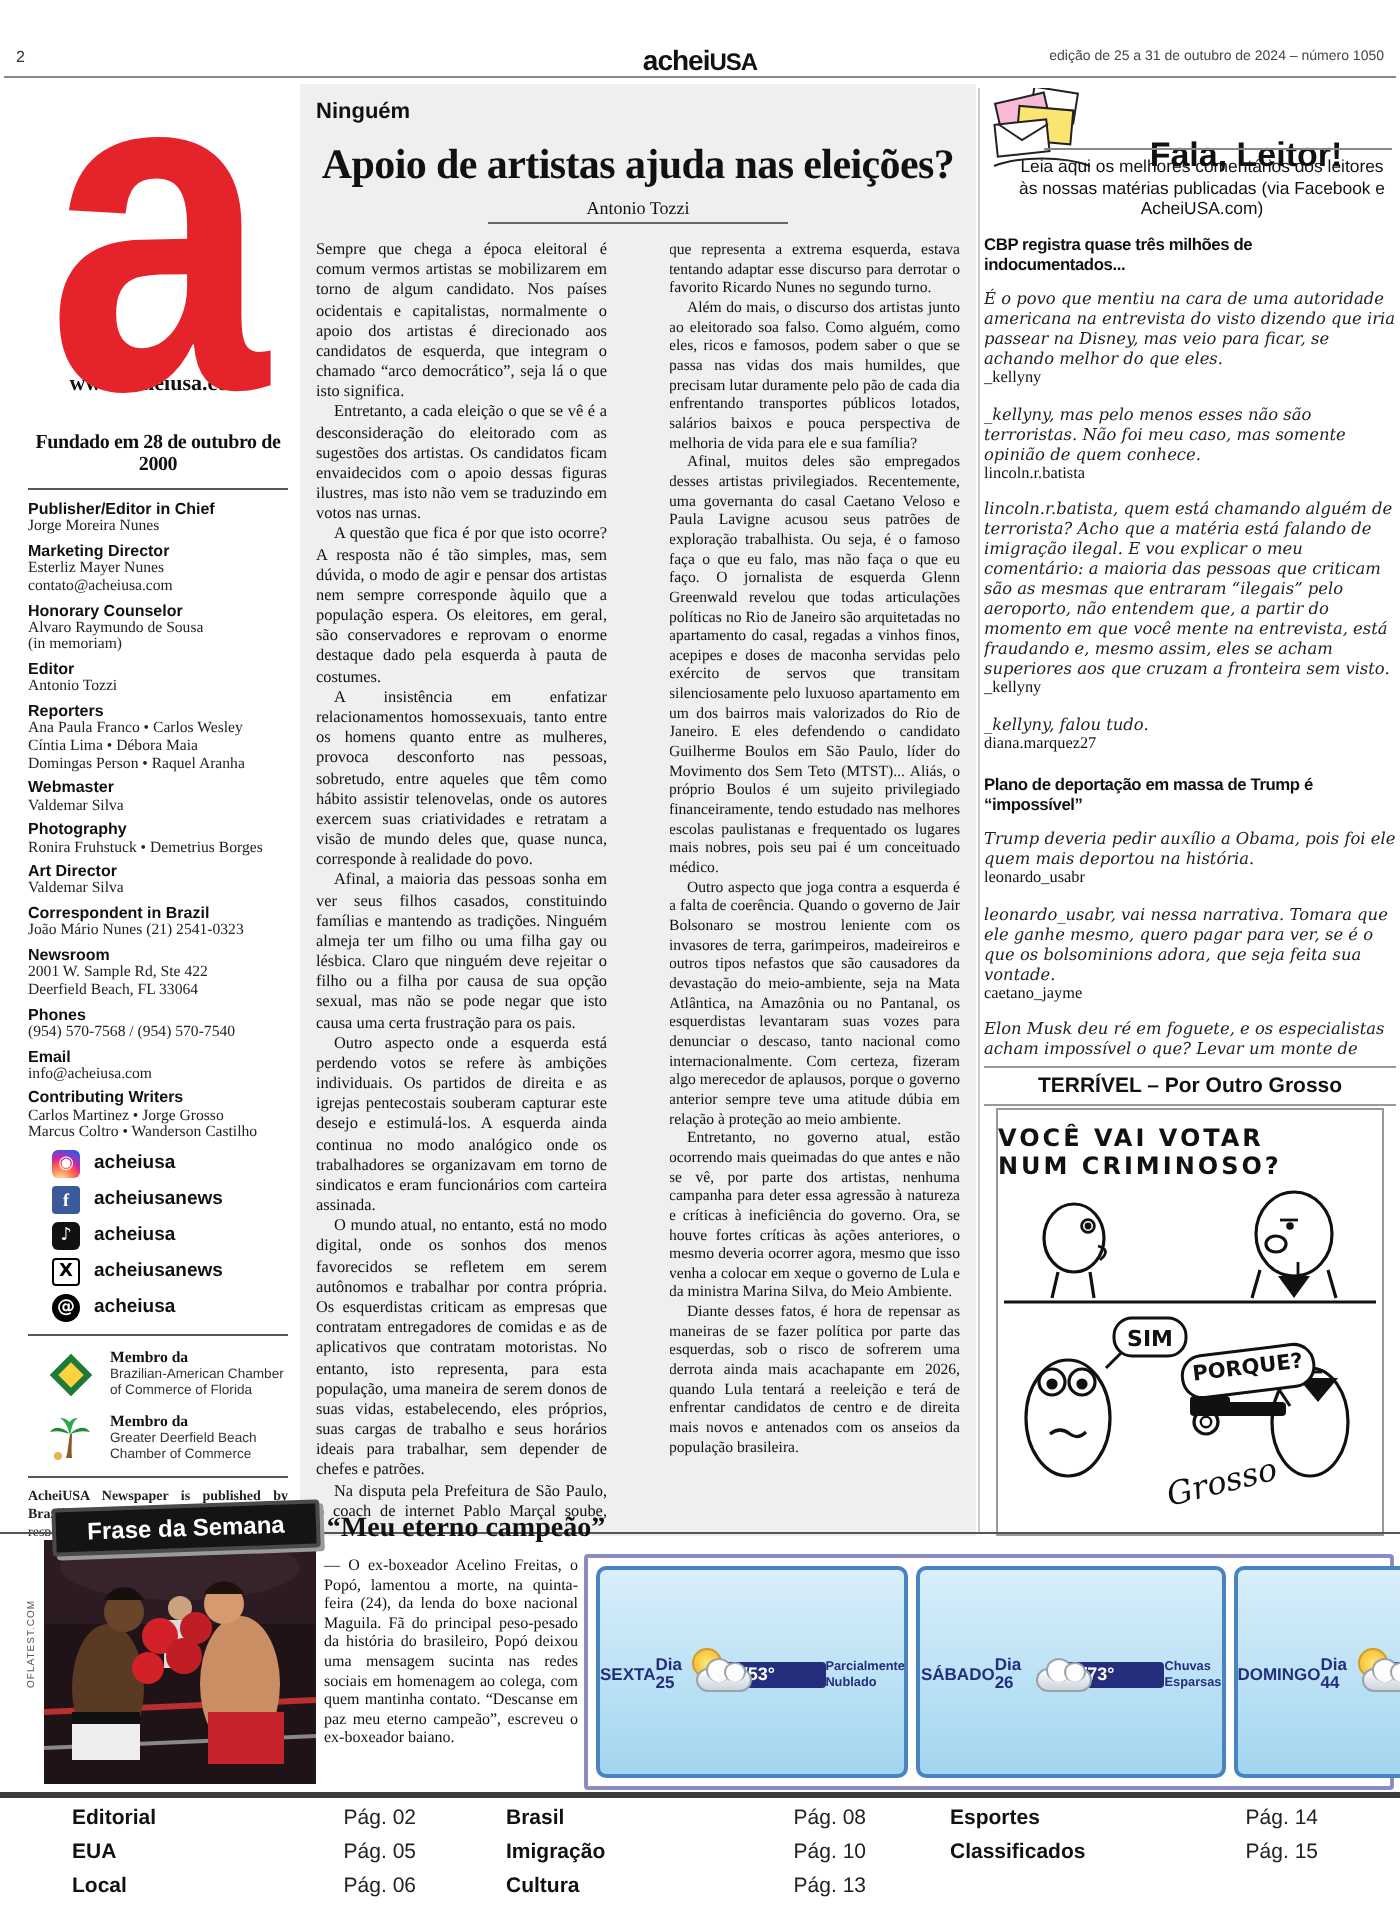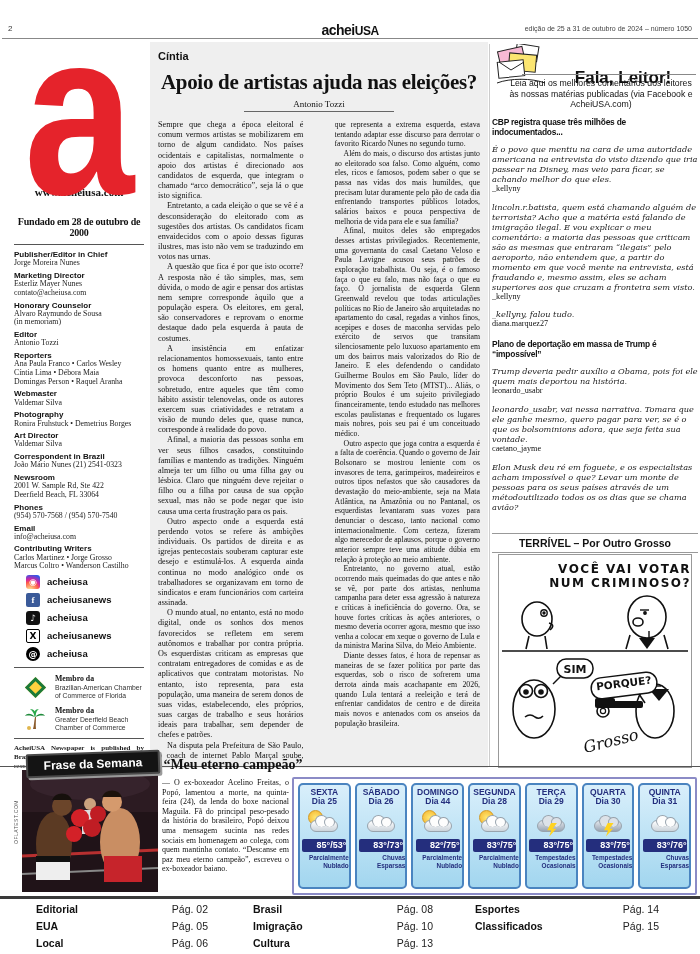--- a/index.html
+++ b/index.html
@@ -59,37 +59,37 @@
   .ftitle{position:absolute;left:58px;top:26px;width:146px;text-align:center;font:bold 17px "Liberation Sans",sans-serif}
   .frule{position:absolute;left:30px;top:32px;width:174px;border-top:1px solid #888}
   .fsub{position:absolute;left:14px;top:36px;width:190px;font:8.7px/1.22 "Liberation Sans",sans-serif;text-align:center}
   .threads{position:absolute;left:0;top:66px;width:206px;height:422px;overflow:hidden}
   .topic{font:bold 8.4px/1.2 "Liberation Sans",sans-serif;letter-spacing:-.2px;margin:9px 0 1px}
   .cmt{font:italic 8.2px/1.22 "DejaVu Serif",serif;color:#222;margin-top:7px}
   .author{font:8.2px/1.3 "Liberation Serif",serif;font-style:normal;color:#111}
   .terr{position:absolute;left:0;top:491px;width:206px;text-align:center;font:bold 10.5px "Liberation Sans",sans-serif;
         border-top:1px solid #999;border-bottom:1px solid #999;padding:3px 0}
   .cartoonbox{position:absolute;left:6px;top:512px;width:194px;height:214px;border:1px solid #999;background:#fff;overflow:hidden}
-  .ccap{font:bold 12px/1.15 "DejaVu Sans",sans-serif;letter-spacing:1.5px;text-align:right;margin-top:8px}
+  .ccap{font:bold 12px/1.15 "DejaVu Sans",sans-serif;letter-spacing:1.5px;text-align:left;margin-top:8px}
   
   .bottomrule{position:absolute;top:766px;left:0;width:700px;border-top:1.5px solid #555}
   .frase-label{position:absolute;left:26px;top:752px;width:134px;background:#141414;color:#fff;
                font:bold 12px/20px "Liberation Sans",sans-serif;text-align:center;transform:rotate(-2deg);
                border:2px solid #4a4a4a;border-radius:2px;box-shadow:2px 2px 0 #9a9a9a;z-index:3}
   .boxphoto{position:absolute;left:22px;top:770px;width:136px;height:122px;z-index:2}
   .pcredit{position:absolute;left:13px;top:800px;font:5px "Liberation Sans",sans-serif;color:#555;
            writing-mode:vertical-rl;transform:rotate(180deg);letter-spacing:.5px}
   .qtitle{position:absolute;left:158px;top:757px;width:150px;text-align:center;font:bold 14px "Liberation Serif",serif}
   .qbody{position:absolute;left:162px;top:778px;width:127px;font:8px/1.2 "Liberation Serif",serif;text-align:justify}
   
   .weather{position:absolute;left:292px;top:777px;width:405px;height:118px;border:2.5px solid var(--weather-frame,#8b8bc6);
            background:#fff;display:flex;gap:4px;padding:4px;border-radius:2px}
   .wcard{flex:1;border:2px solid var(--card-border,#4a84c0);border-radius:5px;
-         background:linear-gradient(var(--weather-blue,#d9effb),#a2d6ef);text-align:right;
-         display:flex;flex-direction:column;align-items:center;padding-top:2px}
+         background:linear-gradient(var(--weather-blue,#d9effb),#a2d6ef);text-align:left;
+         display:flex;flex-direction:row;align-items:center;padding-top:2px}
   .wday{font:bold 8.5px/1.2 "Liberation Sans",sans-serif;color:var(--weather-navy,#1c2a78)}
   .wdate{font:bold 8.5px/1.1 "Liberation Sans",sans-serif;color:var(--weather-navy,#1c2a78)}
   .wicon{position:relative;width:42px;height:27px;margin:3px auto 2px}
   .wicon .sun{display:none;position:absolute;left:5px;top:0;width:15px;height:15px;border-radius:50%;
               background:radial-gradient(#ffe873,#f5b32c);border:1px solid #d49a22}
   .wicon .cloud{position:absolute;left:7px;top:10px;width:28px;height:12px;border-radius:8px;
                 background:linear-gradient(#fff,#ccd4db);border:1px solid #98a3ad}
   .wicon .cloud:before{content:"";position:absolute;left:4px;top:-6px;width:11px;height:11px;border-radius:50%;
                 background:#fdfdfd;border:1px solid #98a3ad;border-bottom:0}
   .wicon .cloud:after{content:"";position:absolute;left:13px;top:-4px;width:9px;height:9px;border-radius:50%;
@@ -238,21 +238,21 @@
         <div class="memline">Chamber of Commerce</div>
       </span>
     </div>
 
     <div class="sep"></div>
     <div class="disclaimer"><b>AcheiUSA Newspaper is published by Brazilian Classifieds Ads.</b><span> AcheiUSA is not responsible for the opinions expressed by its contributing writers, neither for the content of the advertised material on it. Signed articles or sponsored contents do not represent the opinion of the newspaper.</span></div>
 
   </div>
 
   <div class="opanel">
-    <div class="kicker">Cíntia</div>
+    <div class="kicker">Ninguém</div>
     <div class="otitle">Apoio de artistas ajuda nas eleições?</div>
     <div class="byline">Antonio Tozzi</div>
     <div class="cols">
       <div class="col c1">
         <p>Sempre que chega a época eleitoral é comum vermos artistas se mobilizarem em torno de algum candidato. Nos países ocidentais e capitalistas, normalmente o apoio dos artistas é direcionado aos candidatos de esquerda, que integram o chamado “arco democrático”, seja lá o que isto significa.</p>
         <p>Entretanto, a cada eleição o que se vê é a desconsideração do eleitorado com as sugestões dos artistas. Os candidatos ficam envaidecidos com o apoio dessas figuras ilustres, mas isto não vem se traduzindo em votos nas urnas.</p>
         <p>A questão que fica é por que isto ocorre? A resposta não é tão simples, mas, sem dúvida, o modo de agir e pensar dos artistas nem sempre corresponde àquilo que a população espera. Os eleitores, em geral, são conservadores e reprovam o enorme destaque dado pela esquerda à pauta de costumes.</p>
         <p>A insistência em enfatizar relacionamentos homossexuais, tanto entre os homens quanto entre as mulheres, provoca desconforto nas pessoas, sobretudo, entre aqueles que têm como hábito assistir telenovelas, onde os autores exercem suas criatividades e retratam a visão de mundo deles que, quase nunca, corresponde à realidade do povo.</p>
         <p>Afinal, a maioria das pessoas sonha em ver seus filhos casados, constituindo famílias e mantendo as tradições. Ninguém almeja ter um filho ou uma filha gay ou lésbica. Claro que ninguém deve rejeitar o filho ou a filha por causa de sua opção sexual, mas não se pode negar que isto causa uma certa frustração para os pais.</p>
         <p>Outro aspecto onde a esquerda está perdendo votos se refere às ambições individuais. Os partidos de direita e as igrejas pentecostais souberam capturar este desejo e estimulá-los. A esquerda ainda continua no modo analógico onde os trabalhadores se organizavam em torno de sindicatos e eram funcionários com carteira assinada.</p>
@@ -285,20 +285,21 @@
           <path d="M3 39 C 16 34 38 34 51 39" fill="none" stroke="#222" stroke-width="1"></path>
         </svg>
       </span>
       <span class="ftitle">Fala, Leitor!</span>
       <span class="frule"></span>
       <span class="fsub">Leia aqui os melhores comentários dos leitores às nossas matérias publicadas (via Facebook e AcheiUSA.com)</span>
     </div>
     <div class="threads">
       <div class="topic">CBP registra quase três milhões de indocumentados...</div>
       <div class="cmt"><span>É o povo que mentiu na cara de uma autoridade americana na entrevista do visto dizendo que iria passear na Disney, mas veio para ficar, se achando melhor do que eles.</span><div class="author">_kellyny</div></div>
+      <div class="cmt"><span>_kellyny, mas pelo menos esses não são terroristas. Não foi meu caso, mas somente opinião de quem conhece.</span><div class="author">lincoln.r.batista</div></div>
       <div class="cmt"><span>lincoln.r.batista, quem está chamando alguém de terrorista? Acho que a matéria está falando de imigração ilegal. E vou explicar o meu comentário: a maioria das pessoas que criticam são as mesmas que entraram “ilegais” pelo aeroporto, não entendem que, a partir do momento em que você mente na entrevista, está fraudando e, mesmo assim, eles se acham superiores aos que cruzam a fronteira sem visto.</span><div class="author">_kellyny</div></div>
       <div class="cmt"><span>_kellyny, falou tudo.</span><div class="author">diana.marquez27</div></div>
       <div class="topic">Plano de deportação em massa de Trump é “impossível”</div>
       <div class="cmt"><span>Trump deveria pedir auxílio a Obama, pois foi ele quem mais deportou na história.</span><div class="author">leonardo_usabr</div></div>
       <div class="cmt"><span>leonardo_usabr, vai nessa narrativa. Tomara que ele ganhe mesmo, quero pagar para ver, se é o que os bolsominions adora, que seja feita sua vontade.</span><div class="author">caetano_jayme</div></div>
       <div class="cmt"><span>Elon Musk deu ré em foguete, e os especialistas acham impossível o que? Levar um monte de pessoas para os seus países através de um métodoutilizado todos os os dias que se chama avião?</span></div>
     </div>
     <div class="terr">TERRÍVEL – Por Outro Grosso</div>
     <div class="cartoonbox">
       <div class="ccap">

